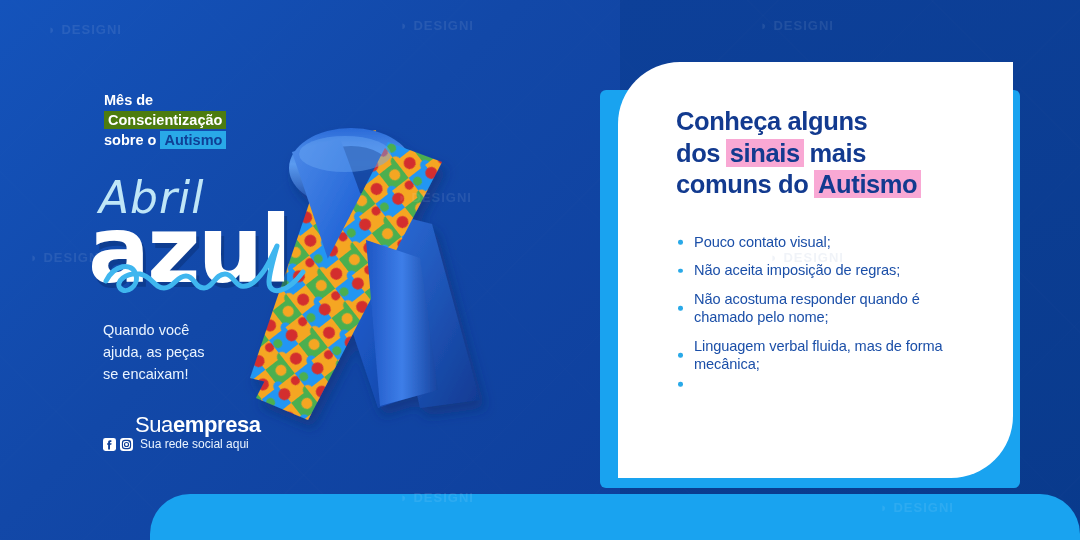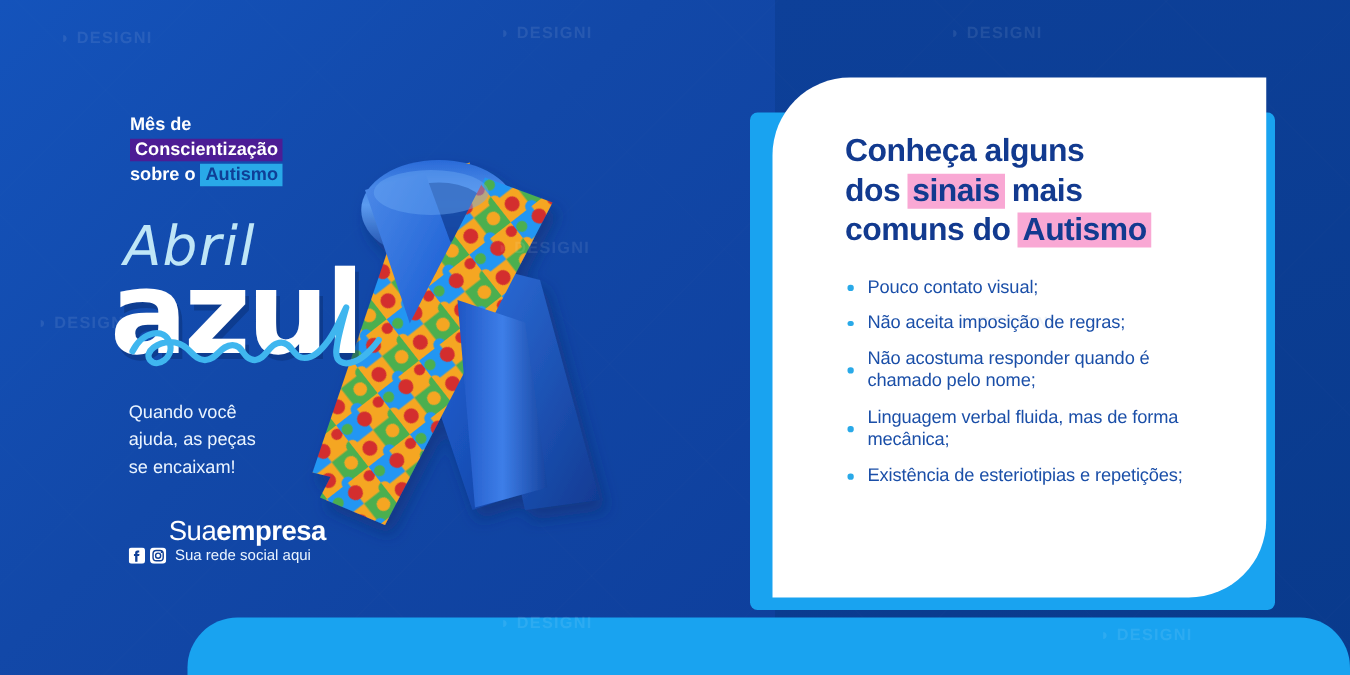--- a/index.html
+++ b/index.html
@@ -43,21 +43,21 @@
     position:absolute; left:618px; top:62px; width:395px; height:416px;
     background:#ffffff;
     border-top-left-radius:62px;
     border-top-right-radius:0;
     border-bottom-right-radius:62px;
     border-bottom-left-radius:0;
     padding:44px 34px 0 58px;
   }
   .card-title {
     color:#123a8f; font-weight:bold; font-size:25.5px; line-height:1.24;
-    letter-spacing:-0.4px; margin-bottom:20px;
+    letter-spacing:-0.4px; margin-bottom:32px;
   }
   .card-title .hl {
     background:#f9a8d4; color:#123a8f; padding:0 4px; margin:0 -1px;
     box-decoration-break:clone; -webkit-box-decoration-break:clone;
   }
 
   .bullets { list-style:none; }
   .bullets li {
     position:relative; padding-left:18px; color:#1b4fa8;
     font-size:14.6px; line-height:1.27; margin-bottom:10px;
@@ -65,21 +65,21 @@
   }
   .bullets li .dot {
     position:absolute; left:2px; top:50%; transform:translateY(-50%);
     width:4.5px; height:4.5px; border-radius:50%; background:#29a9e8;
   }
 
   
   .badge-wrap { position:absolute; left:104px; top:90px; width:260px; }
   .badge-line { font-size:14.5px; font-weight:bold; line-height:1.38; white-space:nowrap; }
   .badge-line .plain { color:#ffffff; }
-  .badge-line .cy-w { background:#4c1d95; color:#ffffff; padding:1px 4px; }
+  .badge-line .cy-w { background:#4d7c0f; color:#ffffff; padding:1px 4px; }
   .badge-line .cy-d { background:#29a9e8; color:#0f3f96; padding:1px 4px; }
 
   .abril {
     position:absolute; left:99px; top:172px;
     font-size:44px; color:#bfe6f7; letter-spacing:1px;
     font-family:"DejaVu Sans", sans-serif; font-weight:300;font-style:italic;
   }
   .azul-wrap { position:absolute; left:88px; top:205px; width:350px; height:105px; }
   .azul {
     font-size:92px; font-weight:bold; color:#ffffff; letter-spacing:-3px;
@@ -245,21 +245,21 @@
       <div>Conheça alguns</div>
       <div><span>dos </span><span class="hl">sinais</span><span> mais</span></div>
       <div><span>comuns do </span><span class="hl">Autismo</span></div>
     </div>
 
     <ul class="bullets">
       <li><span class="dot"></span><span>Pouco contato visual;</span></li>
       <li><span class="dot"></span><span>Não aceita imposição de regras;</span></li>
       <li><span class="dot"></span><span>Não acostuma responder quando é chamado pelo nome;</span></li>
       <li><span class="dot"></span><span>Linguagem verbal fluida, mas de forma mecânica;</span></li>
-      <li><span class="dot"></span><span>Existência de esteriotipias e repetições;</span></li>
+      <li><span class="dot"></span></li>
     </ul>
   </div>
 
   <div class="wm" style="left:48px; top:22px;">◗ DESIGNI</div>
   <div class="wm" style="left:400px; top:18px;">◗ DESIGNI</div>
   <div class="wm" style="left:760px; top:18px;">◗ DESIGNI</div>
   <div class="wm" style="left:30px; top:250px;">◗ DESIGNI</div>
   <div class="wm" style="left:398px; top:190px;">◗ DESIGNI</div>
   <div class="wm dark" style="left:770px; top:250px;">◗ DESIGNI</div>
   <div class="wm" style="left:400px; top:490px;">◗ DESIGNI</div>

